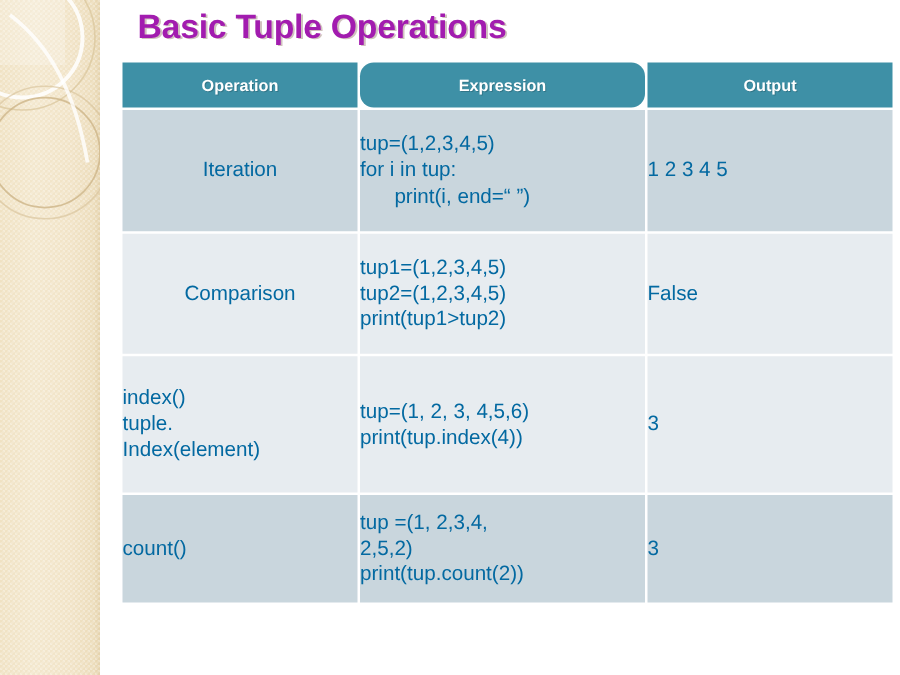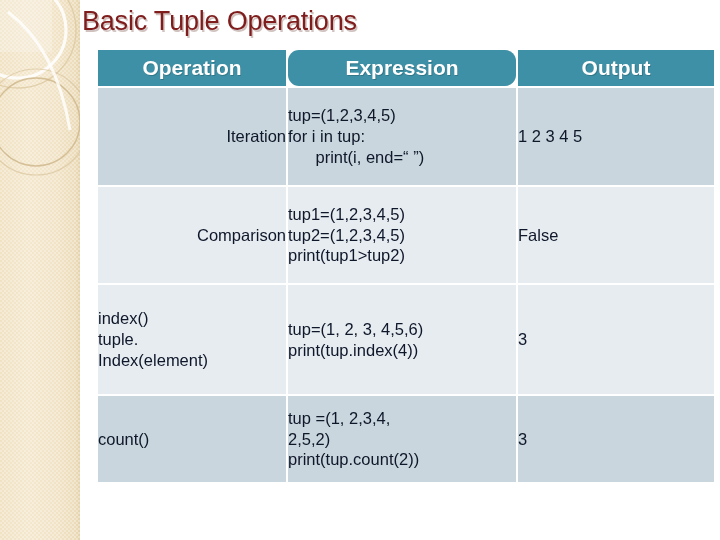--- a/index.html
+++ b/index.html
@@ -58,25 +58,25 @@
     left: 80px;
     top: 0;
     width: 3px;
     height: 540px;
     background: #ffffff;
   }
 
   
   #page-title {
     position: absolute;
-    left: 82px;
+    left: 110px;
     top: 6px;
     font-size: 27px;
-    font-weight: normal;
-    color: #7f1d1d;
+    font-weight: bold;
+    color: #a21caf;
     letter-spacing: -0.2px;
     text-shadow: 1.5px 1.5px 0 rgba(150,120,110,.45);
     white-space: nowrap;
   }
 
   
   #ops-table {
     position: absolute;
     left: 96px;
     top: 48px;
@@ -86,40 +86,40 @@
     table-layout: fixed;
   }
   #ops-table th, #ops-table td {
     padding: 0;
     margin: 0;
     vertical-align: middle;
   }
   #ops-table th {
     background: #3e90a6;
     color: #ffffff;
-    font-size: 21px;
+    font-size: 13px;
     font-weight: bold;
     text-align: center;
     height: 36px;
     text-shadow: 0.8px 0.8px 0 rgba(0,0,0,.18);
   }
   .col-op   { width: 188px; }
   .col-expr { width: 228px; border-radius: 11px; }
   .col-out  { width: 196px; }
 
   #ops-table td {
     font-size: 16.5px;
-    color: #0f172a;
+    color: #0369a1;
     line-height: 1.26;
   }
   tr.shade-a td { background: #c9d6dd; }
   tr.shade-b td { background: #e7ecf0; }
 
   td.cell-op {
-    text-align: right;
+    text-align: center;
     padding: 4px 4px;
   }
   td.cell-op.align-left {
     text-align: left;
     padding-left: 6px;
   }
   td.cell-expr {
     text-align: left;
     padding: 6px 4px 6px 8px;
     white-space: pre;

